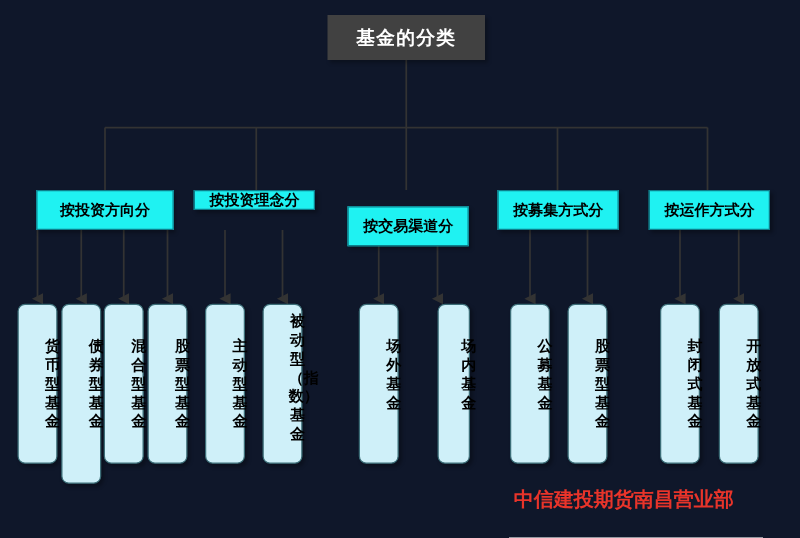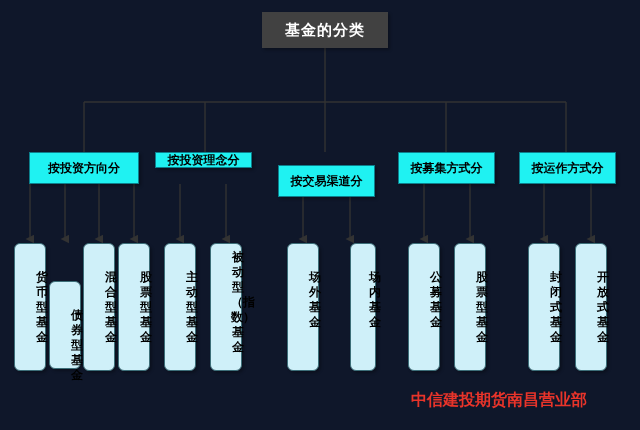--- a/index.html
+++ b/index.html
@@ -152,21 +152,21 @@
   <div class="cat-box" style="left:398px; top:152px; width:97px; height:32px;">
     <span>按募集方式分</span>
   </div>
   <div class="cat-box" style="left:519px; top:152px; width:97px; height:32px;">
     <span>按运作方式分</span>
   </div>
 
   <div class="leaf-box" style="left:14px; top:243px; width:32px; height:128px;">
     <span class="leaf-text">货币型基金</span>
   </div>
-  <div class="leaf-box" style="left:49px; top:243px; width:32px; height:88px;margin-top:38px;">
+  <div class="leaf-box" style="left:49px; top:243px; width:32px; height:144px;">
     <span class="leaf-text">债券型基金</span>
   </div>
   <div class="leaf-box" style="left:83px; top:243px; width:32px; height:128px;">
     <span class="leaf-text">混合型基金</span>
   </div>
   <div class="leaf-box" style="left:118px; top:243px; width:32px; height:128px;">
     <span class="leaf-text">股票型基金</span>
   </div>
 
   <div class="leaf-box" style="left:164px; top:243px; width:32px; height:128px;">

